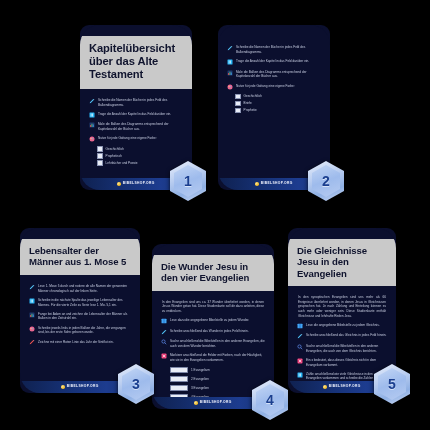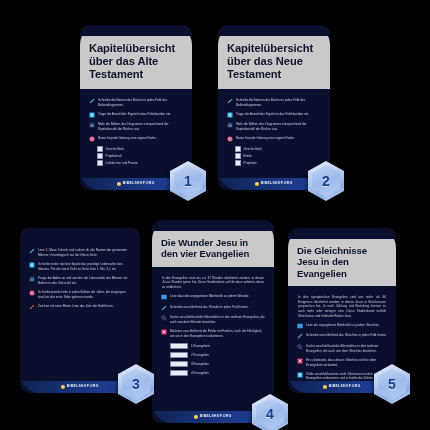--- a/index.html
+++ b/index.html
@@ -215,21 +215,20 @@
     <div class="hex">
       <span class="shape"></span>
       <span class="shape2"></span>
       <span class="num">1</span>
     </div>
   </div>
 
   <div class="card" style="left:218px;top:25px;width:112px;height:165px;">
     <div class="card-inner">
       <div class="top-pad"></div>
-      <div class="titleband t-lg">Kapitelübersicht über das Neue Testament</div>
       <div class="body">
         <div class="row">
           <span class="ic">
               <svg viewBox="0 0 24 24">
                 <path d="M3 21l4-1 13-13-3-3L4 17z" fill="#4fc3f7"></path>
                 <path d="M17 4l3 3" stroke="#b3e5fc" stroke-width="2"></path>
               </svg>
             </span>
           <span class="tx">Schreibe die Namen der Bücher in jedes Feld des Balkendiagramms.</span>
         </div>
@@ -290,20 +289,21 @@
     <div class="hex">
       <span class="shape"></span>
       <span class="shape2"></span>
       <span class="num">2</span>
     </div>
   </div>
 
   <div class="card" style="left:20px;top:228px;width:120px;height:165px;">
     <div class="card-inner">
       <div class="top-pad"></div>
+      <div class="titleband t-md">Lebensalter der Männer aus 1. Mose 5</div>
       <div class="body">
         <div class="row">
           <span class="ic">
               <svg viewBox="0 0 24 24">
                 <path d="M3 21l4-1 13-13-3-3L4 17z" fill="#4fc3f7"></path>
                 <path d="M17 4l3 3" stroke="#b3e5fc" stroke-width="2"></path>
               </svg>
             </span>
           <span class="tx">Lese 1. Mose 5 durch und notiere dir alle Namen der genannten Männer chronologisch auf der linken Seite.</span>
         </div>
@@ -356,21 +356,21 @@
         </span>
       </div>
     </div>
     <div class="hex">
       <span class="shape"></span>
       <span class="shape2"></span>
       <span class="num">3</span>
     </div>
   </div>
 
-  <div class="card" style="left:152px;top:220px;width:122px;height:203px;">
+  <div class="card" style="left:152px;top:244px;width:122px;height:165px;">
     <div class="card-inner">
       <div class="top-pad"></div>
       <div class="titleband t-md">Die Wunder Jesu in den vier Evangelien</div>
       <div class="body">
         <p class="intro">In den Evangelien sind uns ca. 37 Wunder überliefert worden, in denen Jesus Wunder getan hat. Diese Studienkarte soll dir dazu anleiten, diese zu entdecken.</p>
         <div class="row">
           <span class="ic">
               <svg viewBox="0 0 24 24">
                 <rect x="2" y="3" width="20" height="18" rx="2" fill="#42a5f5"></rect>
                 <rect x="11" y="3" width="2" height="18" fill="#0d47a1"></rect>

